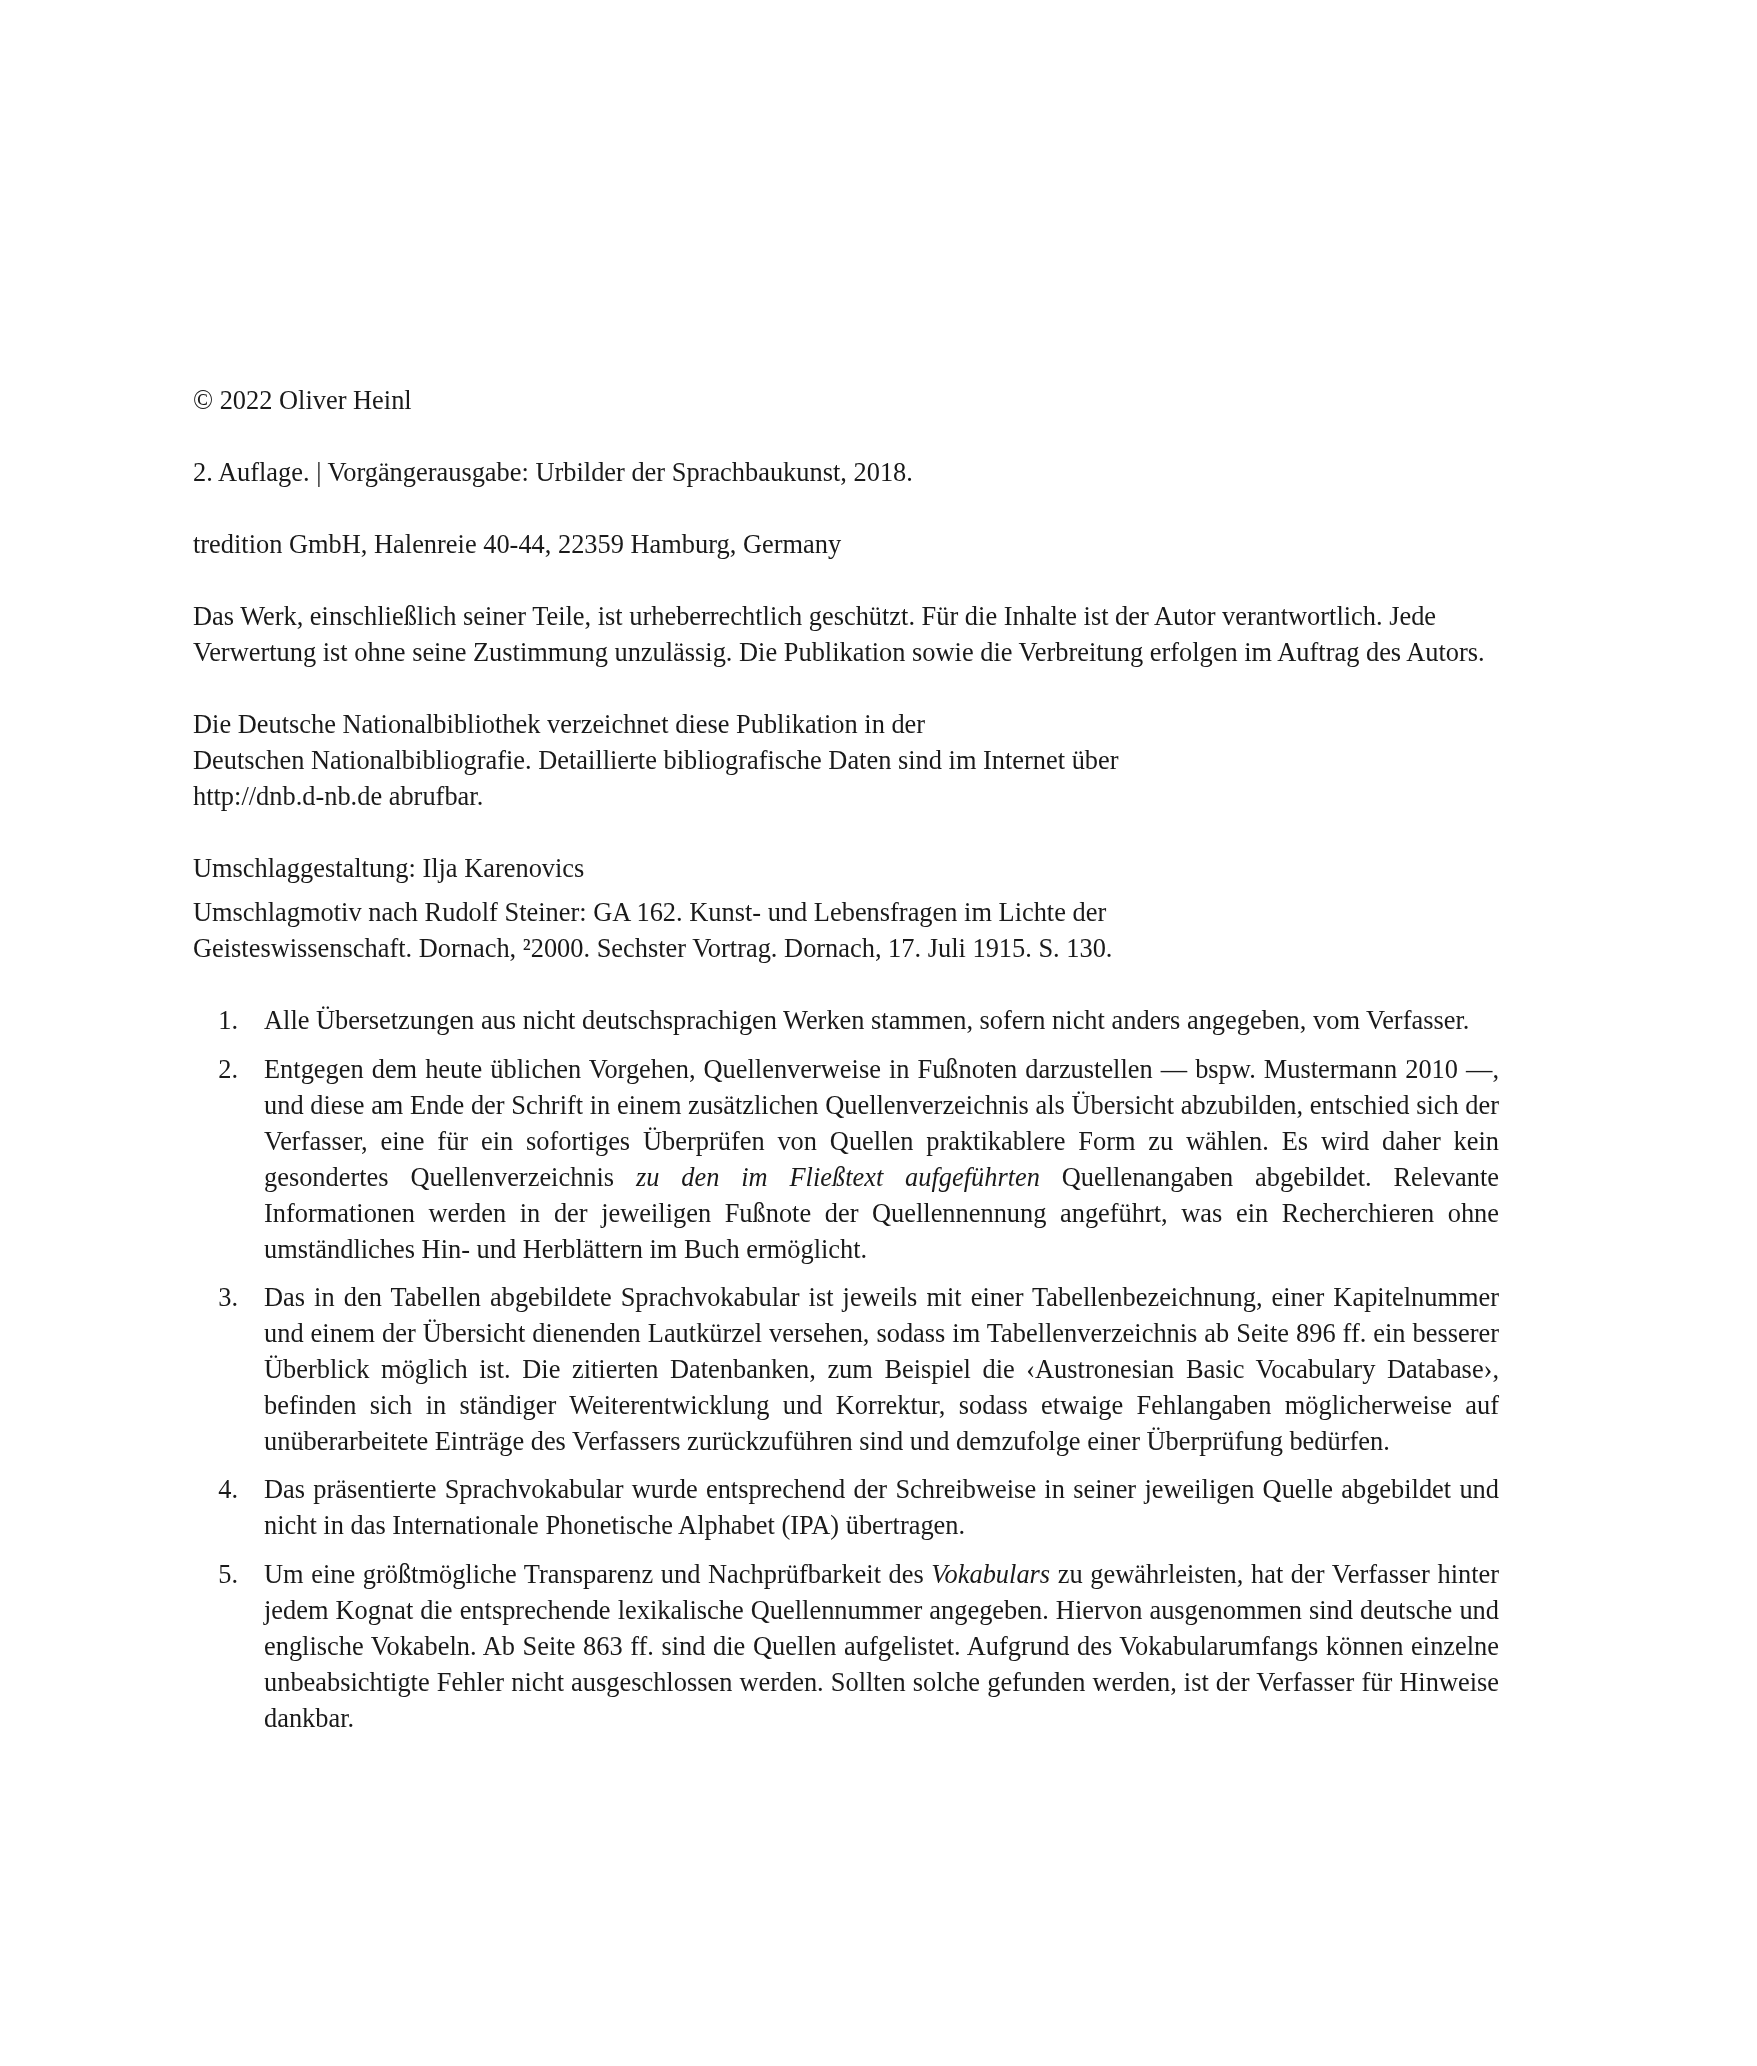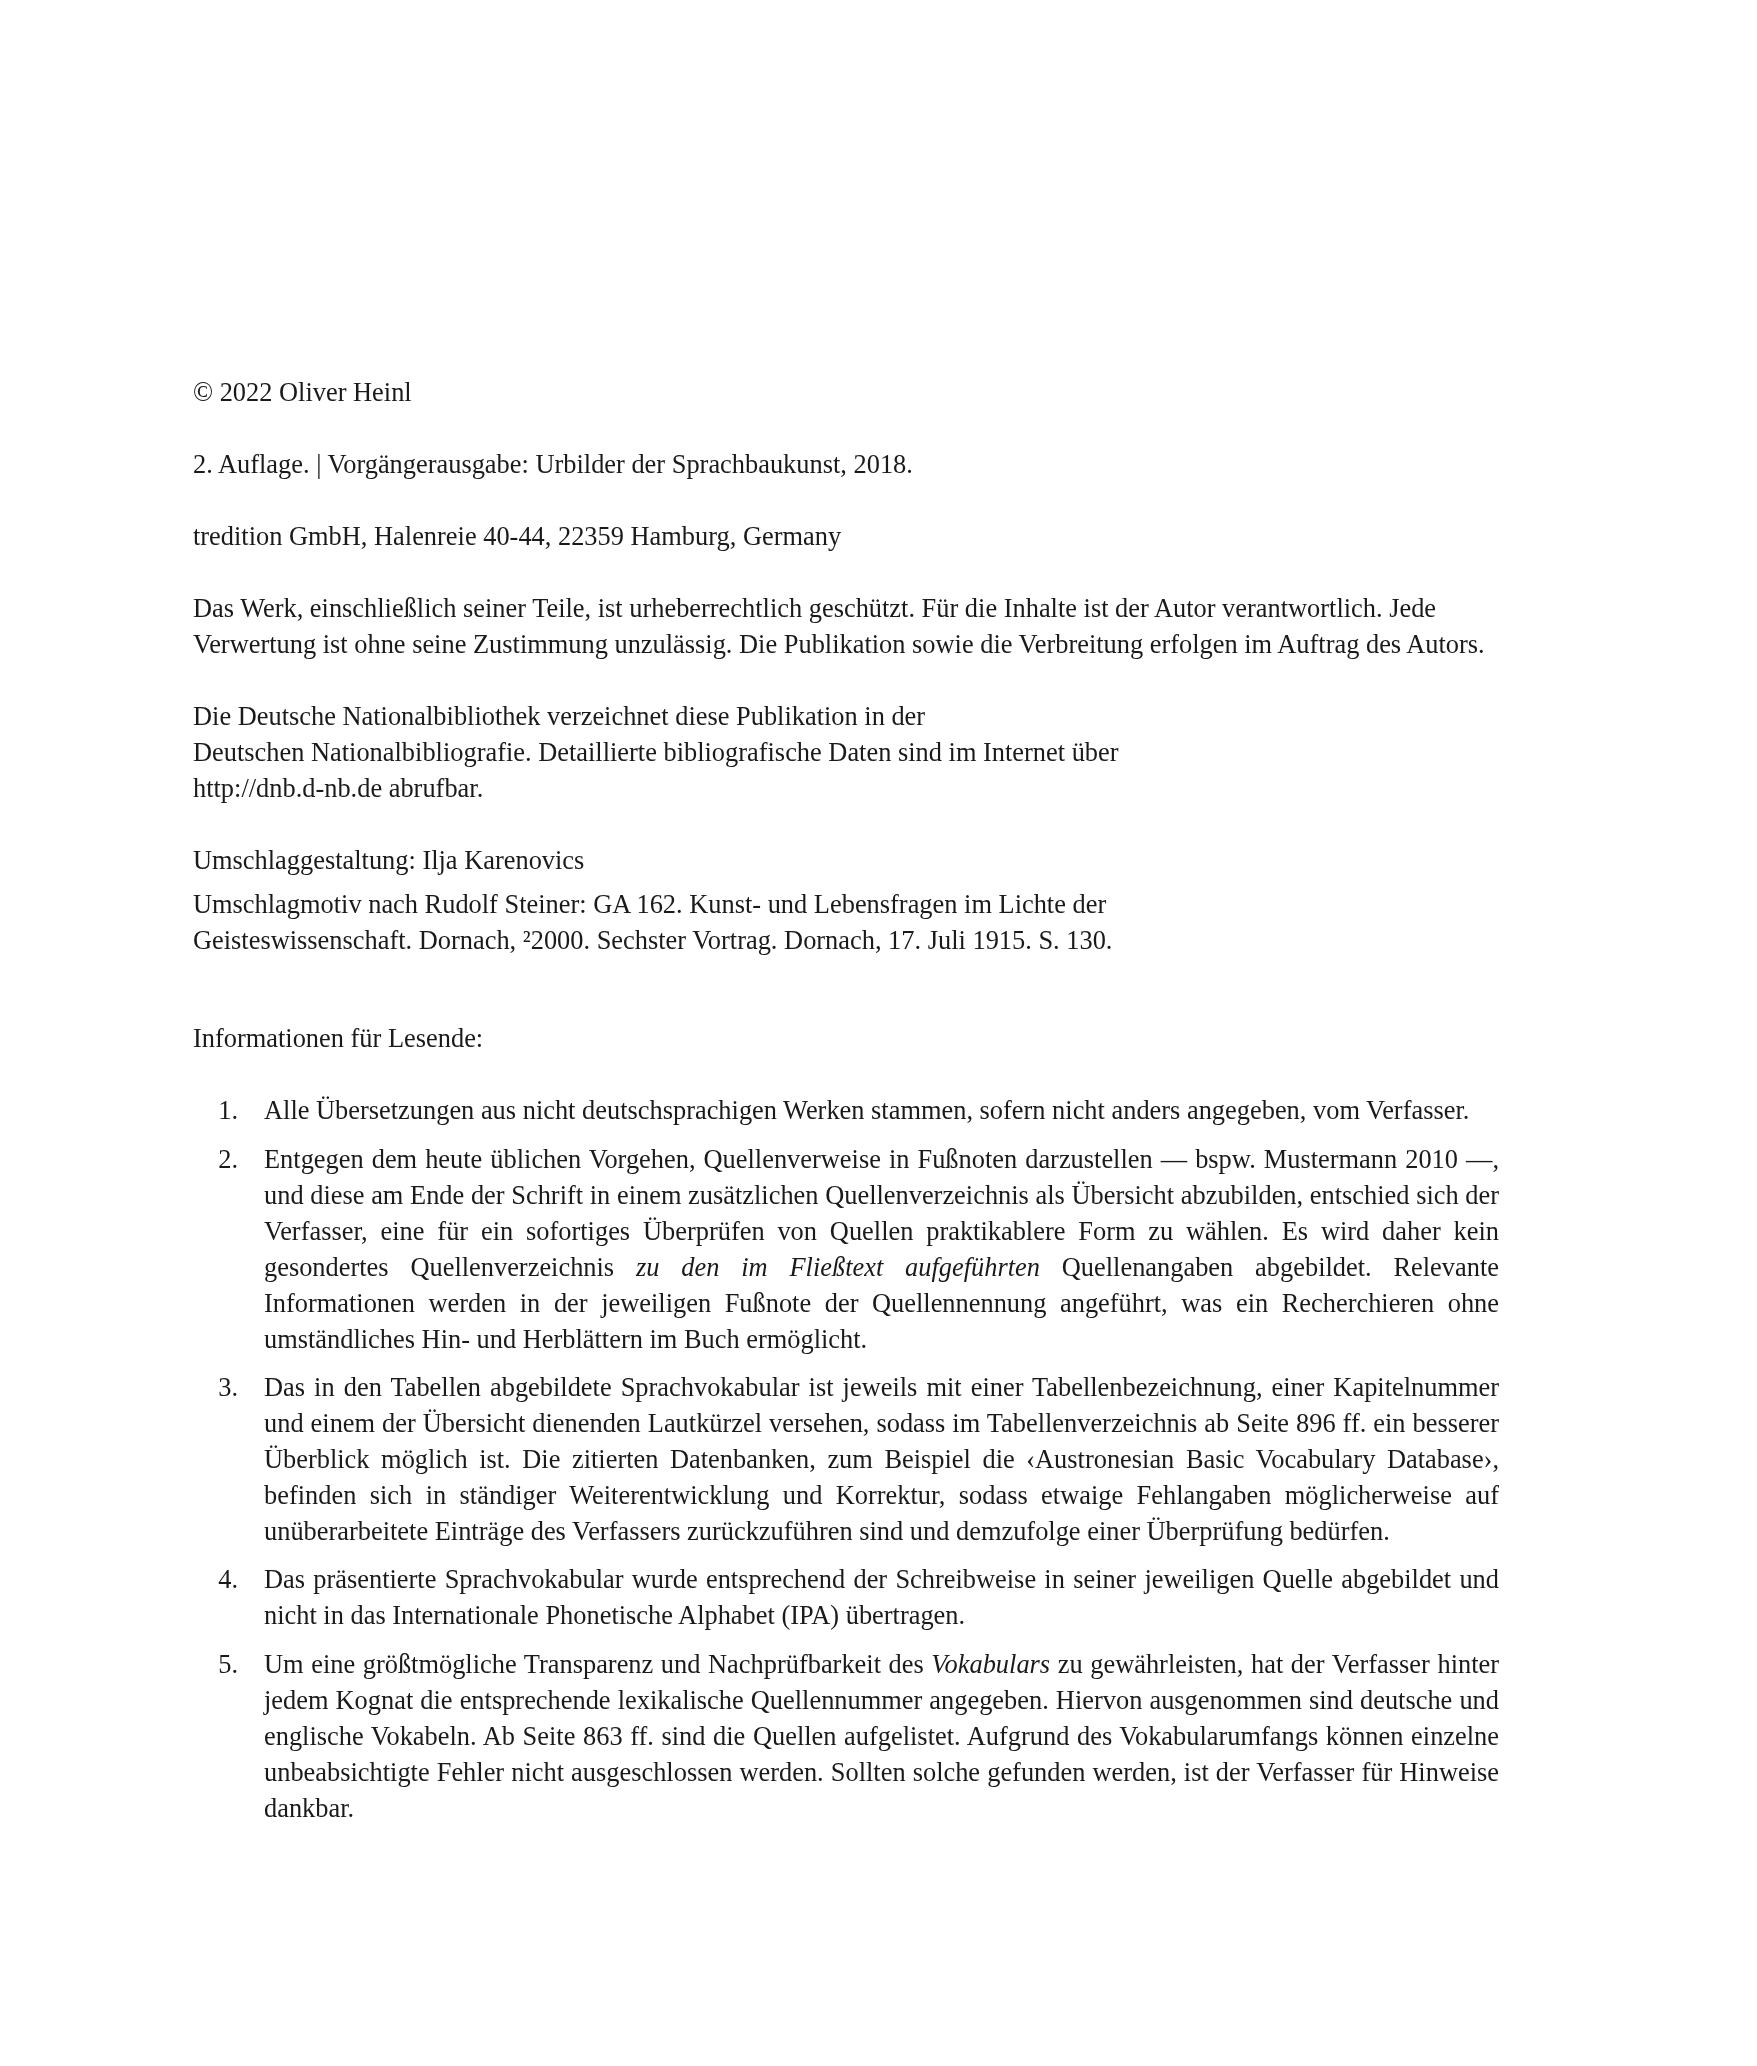--- a/index.html
+++ b/index.html
@@ -18,21 +18,21 @@
     line-height: 36px;
     overflow: hidden;
   }
   .content {
     position: absolute;
     left: 193px;
     top: 374px;
     width: 1306px;
   }
   .para {
-    margin: 0 0 36px 0;
+    margin: 8px 0 36px 0;
     text-align: left;
   }
   .para.tight {
     margin-bottom: 8.3px;
   }
   .line {
     display: block;
   }
   .section-heading {
     margin: 62px 0 36px 0;
@@ -84,21 +84,20 @@
     </p>
 
 
     <p class="para tight">Umschlaggestaltung: Ilja Karenovics</p>
 
     <p class="para">
       <span class="line">Umschlagmotiv nach Rudolf Steiner: GA 162. Kunst- und Lebensfragen im Lichte der</span>
       <span class="line">Geisteswissenschaft. Dornach, ²2000. Sechster Vortrag. Dornach, 17. Juli 1915. S. 130.</span>
     </p>
 
-    <p class="para section-heading">Informationen für Lesende:</p>
 
     <div class="info-list">
 
       <div class="info-item">
         <span class="num">1.</span>
         <span class="item-text">Alle Übersetzungen aus nicht deutschsprachigen Werken stammen, sofern nicht anders angegeben, vom Verfasser.</span>
       </div>
 
       <div class="info-item">
         <span class="num">2.</span>

